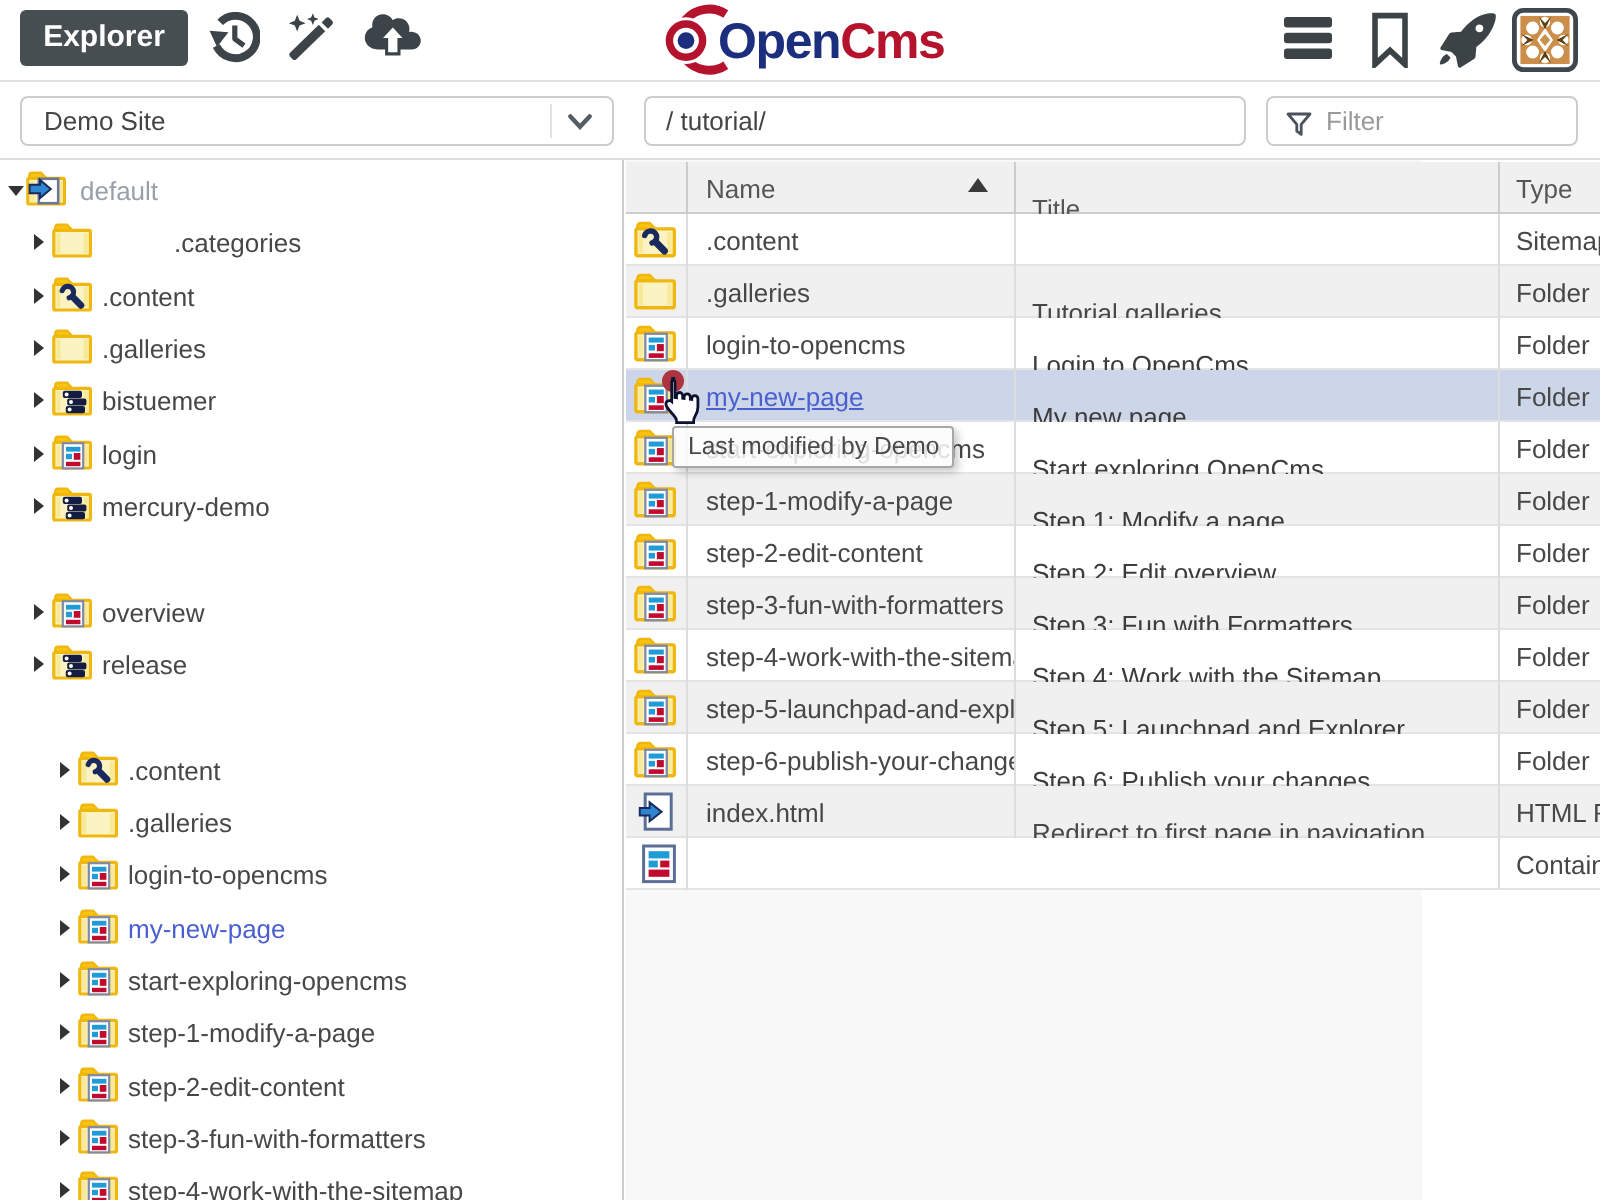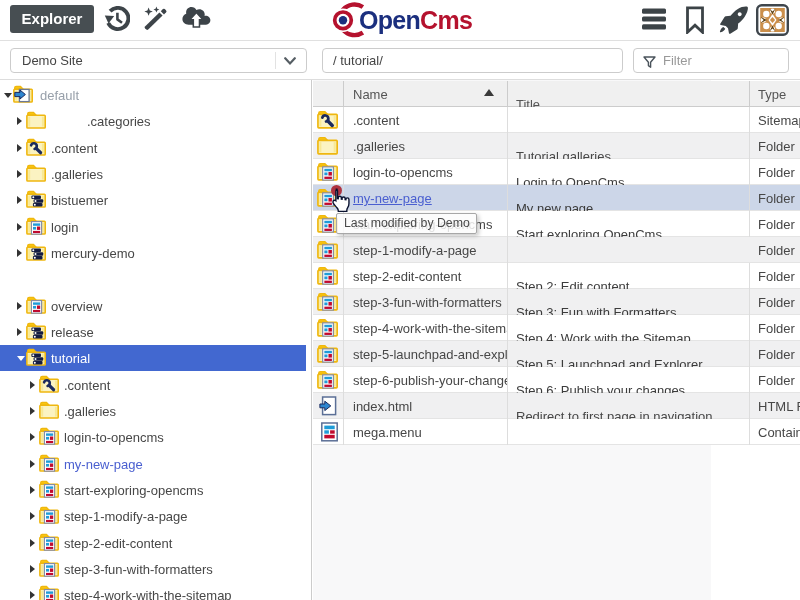--- a/index.html
+++ b/index.html
@@ -275,38 +275,20 @@
               <rect x="5.4" y="5.4" width="9.6" height="3.6" rx="1"></rect>
               <rect x="7.6" y="9.2" width="9.6" height="3.6" rx="1"></rect>
               <rect x="6.9" y="13" width="9.6" height="3.6" rx="1"></rect>
               <circle cx="7.3" cy="7.2" r="1" fill="#fff"></circle>
               <circle cx="9.5" cy="11" r="1" fill="#fff"></circle>
               <circle cx="8.8" cy="14.8" r="1" fill="#fff"></circle>
             </g>
           </svg></span>
         <span class="lbl " style="left:51px;">release</span>
       </div>
-      <div class="trow sel" style="top:265.29999999999995px">
-        <div class="tri-d" style="left:17px"></div>
-        <span class="ticon" style="left:26px"><svg width="20" height="18" viewBox="0 0 20 18">
-            <path d="M1.6 4.2 v-1.2 c0-.9 .7-1.6 1.6-1.6 h4.3 l2.7 2.8z" fill="#F9C50F" stroke="#EFB70F" stroke-width="1.2"></path>
-            <rect x="0.9" y="4.2" width="18.3" height="12.8" rx="0.8" fill="#FBF3C2" stroke="#EFB70F" stroke-width="1.6"></rect>
-            <rect x="2.2" y="5.6" width="2" height="10" fill="#F8E996"></rect>
-            <rect x="15.9" y="5.6" width="2" height="10" fill="#F8E996"></rect>
-            <g fill="#141c42">
-              <rect x="5.4" y="5.4" width="9.6" height="3.6" rx="1"></rect>
-              <rect x="7.6" y="9.2" width="9.6" height="3.6" rx="1"></rect>
-              <rect x="6.9" y="13" width="9.6" height="3.6" rx="1"></rect>
-              <circle cx="7.3" cy="7.2" r="1" fill="#fff"></circle>
-              <circle cx="9.5" cy="11" r="1" fill="#fff"></circle>
-              <circle cx="8.8" cy="14.8" r="1" fill="#fff"></circle>
-            </g>
-          </svg></span>
-        <span class="lbl " style="left:51px;">tutorial</span>
-      </div>
       <div class="trow " style="top:291.63px">
         <div class="tri-r" style="left:30px"></div>
         <span class="ticon" style="left:39px"><svg width="20" height="18" viewBox="0 0 20 18">
             <path d="M1.6 4.2 v-1.2 c0-.9 .7-1.6 1.6-1.6 h4.3 l2.7 2.8z" fill="#F9C50F" stroke="#EFB70F" stroke-width="1.2"></path>
             <rect x="0.9" y="4.2" width="18.3" height="12.8" rx="0.8" fill="#FBF3C2" stroke="#EFB70F" stroke-width="1.6"></rect>
             <rect x="2.2" y="5.6" width="2" height="10" fill="#F8E996"></rect>
             <rect x="15.9" y="5.6" width="2" height="10" fill="#F8E996"></rect>
             <g stroke="#1b2a5e" fill="none">
               <path d="M5.1 7.3 A 2.9 2.9 0 1 1 8.6 10.9" stroke-width="2.6" stroke-linecap="round"></path>
               <path d="M10.2 10.3 L14.5 14.7" stroke-width="3.3" stroke-linecap="round"></path>
@@ -557,40 +539,41 @@
                 <g>
                   <rect x="5.4" y="4.6" width="10.2" height="12.6" fill="#fff" stroke="#8189a5" stroke-width="1.1"></rect>
                   <rect x="7" y="6.4" width="7.2" height="2.4" fill="#1F9CD8"></rect>
                   <rect x="7" y="9.9" width="3" height="2.7" fill="#1F9CD8"></rect>
                   <rect x="10.9" y="9.5" width="3.3" height="3.4" fill="#C00A2E"></rect>
                   <rect x="7" y="13.9" width="7.2" height="2.2" fill="#C00A2E"></rect>
                 </g>
               </svg></span>
           </div>
           <div class="c-name"><span style="">step-1-modify-a-page</span></div>
+          <div class="c-title bold">Step 1: Modify a page</div>
           <div class="c-type">Folder</div>
         </div>
         <div class="rrow " style="top:183px">
           <div class="c-ico">
             <span class="ricon" style="left:4px;top:3px"><svg width="21" height="19" viewBox="0 0 20 18">
                 <path d="M1.6 4.2 v-1.2 c0-.9 .7-1.6 1.6-1.6 h4.3 l2.7 2.8z" fill="#F9C50F" stroke="#EFB70F" stroke-width="1.2"></path>
                 <rect x="0.9" y="4.2" width="18.3" height="12.8" rx="0.8" fill="#FBF3C2" stroke="#EFB70F" stroke-width="1.6"></rect>
                 <rect x="2.2" y="5.6" width="2" height="10" fill="#F8E996"></rect>
                 <rect x="15.9" y="5.6" width="2" height="10" fill="#F8E996"></rect>
                 <g>
                   <rect x="5.4" y="4.6" width="10.2" height="12.6" fill="#fff" stroke="#8189a5" stroke-width="1.1"></rect>
                   <rect x="7" y="6.4" width="7.2" height="2.4" fill="#1F9CD8"></rect>
                   <rect x="7" y="9.9" width="3" height="2.7" fill="#1F9CD8"></rect>
                   <rect x="10.9" y="9.5" width="3.3" height="3.4" fill="#C00A2E"></rect>
                   <rect x="7" y="13.9" width="7.2" height="2.2" fill="#C00A2E"></rect>
                 </g>
               </svg></span>
           </div>
           <div class="c-name"><span style="">step-2-edit-content</span></div>
-          <div class="c-title bold">Step 2: Edit content</div>
+          <div class="c-title bold">Step 2: Edit overview</div>
           <div class="c-type">Folder</div>
         </div>
         <div class="rrow alt" style="top:209px">
           <div class="c-ico">
             <span class="ricon" style="left:4px;top:3px"><svg width="21" height="19" viewBox="0 0 20 18">
                 <path d="M1.6 4.2 v-1.2 c0-.9 .7-1.6 1.6-1.6 h4.3 l2.7 2.8z" fill="#F9C50F" stroke="#EFB70F" stroke-width="1.2"></path>
                 <rect x="0.9" y="4.2" width="18.3" height="12.8" rx="0.8" fill="#FBF3C2" stroke="#EFB70F" stroke-width="1.6"></rect>
                 <rect x="2.2" y="5.6" width="2" height="10" fill="#F8E996"></rect>
                 <rect x="15.9" y="5.6" width="2" height="10" fill="#F8E996"></rect>
                 <g>
@@ -680,21 +663,20 @@
         <div class="rrow " style="top:339px">
           <div class="c-ico">
             <span class="ricon" style="left:7px;top:3px"><svg width="19" height="20" viewBox="0 0 19 20">
                 <rect x="1.8" y="1" width="15.4" height="17.8" fill="#fff" stroke="#5b6f96" stroke-width="1.5"></rect>
                 <rect x="4.3" y="3.6" width="10.4" height="3.6" fill="#1F9CD8"></rect>
                 <rect x="4.3" y="8.3" width="4.6" height="3.4" fill="#1F9CD8"></rect>
                 <rect x="10.1" y="8.3" width="4.6" height="3.4" fill="#C00A2E"></rect>
                 <rect x="4.3" y="12.8" width="10.4" height="3.6" fill="#C00A2E"></rect>
               </svg></span>
           </div>
-          <div class="c-name"><span style="">mega.menu</span></div>
           <div class="c-title"></div>
           <div class="c-type">Containe</div>
         </div>
       </div>
   </div>
 
   <div id="reddot"></div>
   <div id="tooltip">Last modified by Demo</div>
   <svg id="cursor" width="19" height="24" viewBox="0 0 19 24">
     <path d="M4.6 1.2 c1.05 0 1.9 .85 1.9 1.9 v7.6 l.75 .1 v-1.0 c0-.85 .7-1.55 1.55-1.55 .85 0 1.55 .7 1.55 1.55 v1.3 l.7 .1 v-.7 c0-.85 .7-1.55 1.55-1.55 .85 0 1.55 .7 1.55 1.55 v1.1 l.7 .1 v-.3 c0-.85 .7-1.55 1.55-1.55 .85 0 1.55 .7 1.55 1.55 v4.1 c0 2-.55 3.1-1.25 4.2 -.6 .95-.9 1.85-.9 2.9 v.75 h-8.5 v-.7 c0-1.25-.6-2.1-1.55-3.15 -.9-1-2.1-2.2-3-3.55 -.45-.7-.8-1.35-.8-2 0-.9 .75-1.65 1.75-1.65 .45 0 .85 .15 1.15 .4 V3.1 c0-1.05 .85-1.9 1.75-1.9z" fill="#fff" stroke="#0a1230" stroke-width="1.4"></path>

